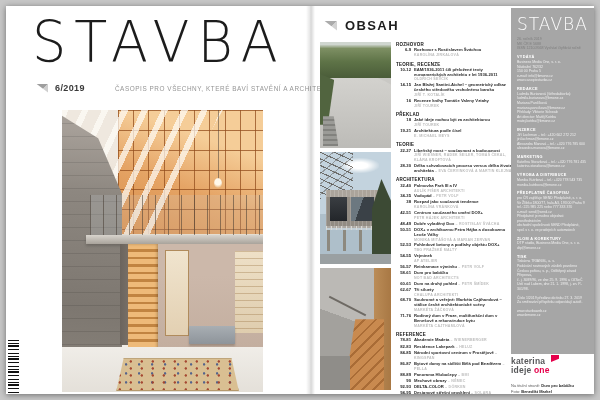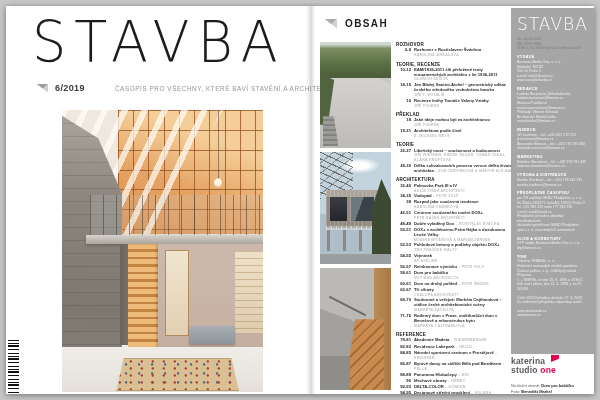--- a/index.html
+++ b/index.html
@@ -41,21 +41,21 @@
   .cp-bulb{left:75.5%;top:24%;width:8px;height:10px;border-radius:50%;background:radial-gradient(circle at 50% 40%,#fff8ea 0 40%,rgba(240,220,190,.35) 75%,rgba(240,220,190,0));}
   .cp-floor{left:0;top:84%;width:100%;height:16%;background:linear-gradient(180deg,#f0ede8,#e4e0d9);}
   .cp-rug{left:27%;top:88%;width:60%;height:11%;clip-path:polygon(6% 0,94% 0,100% 100%,0 100%);border:1px solid #b5996c;background-color:#d9bf92;background-image:
      radial-gradient(circle at 25% 35%,rgba(160,60,40,.9) 0 .8px,transparent 1.6px),
      radial-gradient(circle at 70% 60%,rgba(70,90,140,.9) 0 .8px,transparent 1.6px);
      background-size:11px 7px,13px 9px;}
 
   
   .obsah-row{position:absolute;left:318px;top:12px;display:flex;align-items:center;}
   .obsah-flag{width:13px;height:10px;background:linear-gradient(135deg,#ababab 0 55%,#d2d2d2 55%);clip-path:polygon(0 0,100% 0,100% 100%);margin-right:8px;}
-  .obsah{font-size:10px;font-weight:bold;letter-spacing:1.4px;color:#1e1e1e;}
+  .obsah{font-size:13px;font-weight:bold;letter-spacing:1.4px;color:#1e1e1e;}
 
   .strip{position:absolute;left:314px;top:36px;width:71px;}
   .ph{position:relative;width:71px;overflow:hidden;}
   .ph > div{position:absolute;}
   .ph1{height:106px;background:#c9c8c4;}
   .p1-trees{top:0;left:0;right:0;height:34%;background:linear-gradient(180deg,#cfd6cf 0 7%,#7d8f63 18%,#5e7347 55%,#4a5c39 100%);}
   .p1-curve{top:30%;left:-55%;width:210%;height:170%;border-radius:50%;background:linear-gradient(180deg,#d4d3cf,#bdbcb8 40%,#b3b2ae);}
   .p1-left{left:0;top:30%;width:20%;height:48%;background:#51643f;clip-path:polygon(0 0,100% 12%,55% 100%,0 100%);}
   .p1-stair{left:4%;bottom:2%;width:22%;height:28%;clip-path:polygon(0 0,70% 0,100% 100%,0 100%);background:repeating-linear-gradient(to bottom,#9b9b97 0 3px,#82827e 3px 5px);}
   .ph2{height:112px;margin-top:4px;background:linear-gradient(180deg,#c3d3de 0 55%,#aebfca 55%);}
@@ -383,21 +383,21 @@
           <div class="imp-line">www.stavbaweb.cz</div>
           <div class="imp-line">www.bmone.cz</div>
         </div>
       </div>
   </div>
 
   <div class="logo-block">
     <div class="logo">
       <span class="logo-flag"></span>
       <div>katerina</div>
-      <div><span>studio</span> <span class="one">one</span></div>
+      <div><span>ideje</span> <span class="one">one</span></div>
     </div>
   </div>
 
   <div class="caption">
     <div><span>Na titulní straně:</span> <b>Dům pro babičku</b></div>
     <div><span>Foto:</span> <b>Benedikt Markel</b></div>
   </div>
 
 </div>
 

